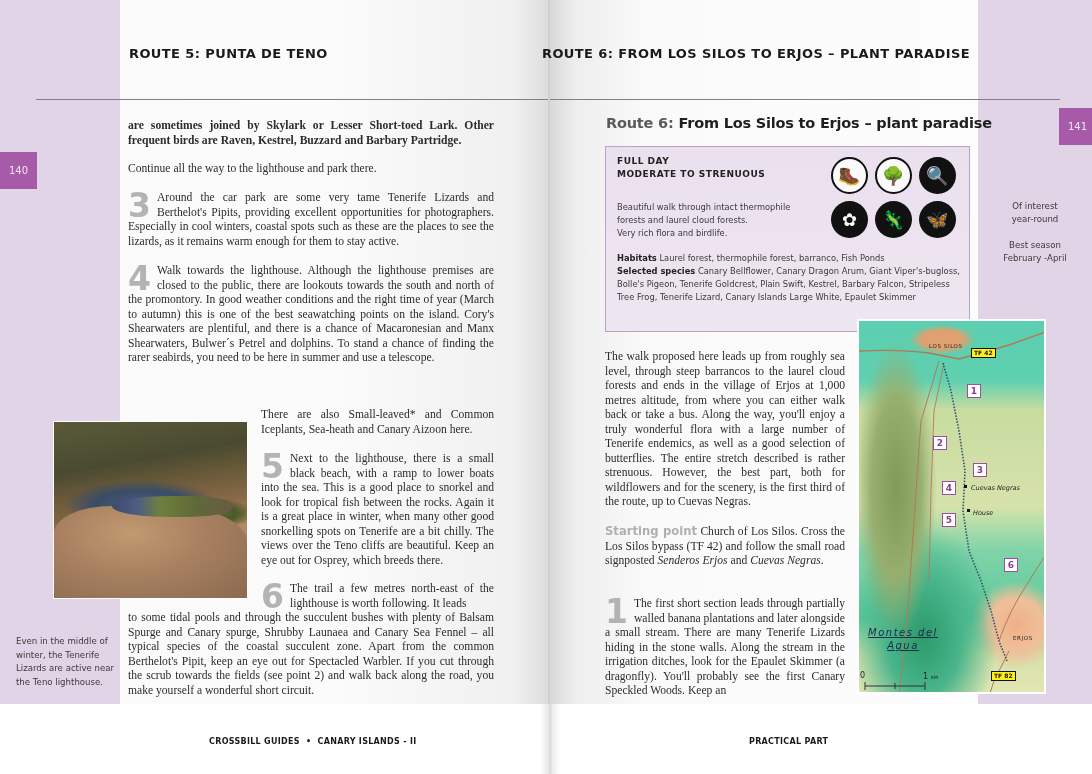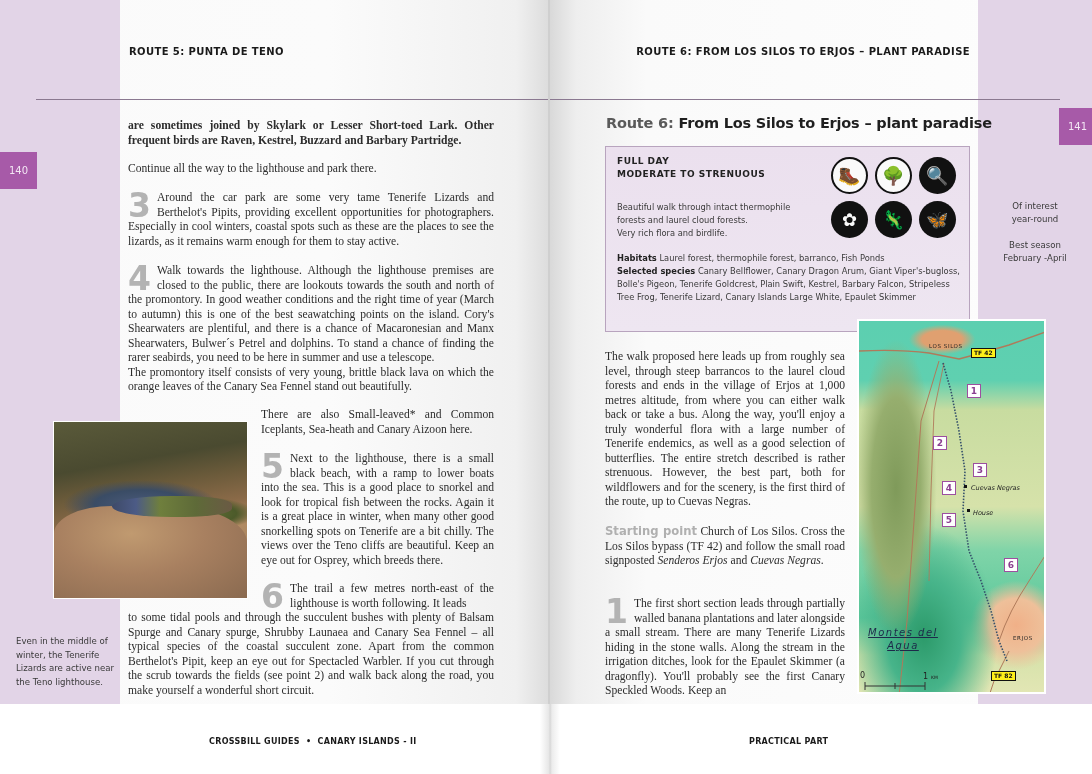--- a/index.html
+++ b/index.html
@@ -9,21 +9,21 @@
   .page { position: absolute; top: 0; height: 774px; background: #ffffff; }
   .page-left { left: 0; width: 549px; background: linear-gradient(to right, #fafafa 0%, #fbfbfb 60%, #f0f0f0 94%, #dcdcdc 100%); }
   .page-right { left: 549px; width: 543px; background: linear-gradient(to right, #d8d8d8 0%, #eeeeee 5%, #fafafa 18%, #fdfdfd 100%); }
   .gutter-line { position: absolute; left: 548px; top: 0; width: 2px; height: 774px; background: #cfcfcf; }
 
   .band-left { position: absolute; left: 0; top: 0; width: 120px; height: 704px; background: #e2d4e7; }
   .band-right { position: absolute; left: 978px; top: 0; width: 114px; height: 704px; background: #e2d4e7; }
   .white-bottom { position: absolute; left: 0; top: 704px; width: 1092px; height: 70px; background: #ffffff; }
   .white-bottom .fold { position: absolute; left: 540px; top: 0; width: 20px; height: 70px; background: linear-gradient(to right, #fff, #e6e6e6 45%, #d6d6d6 50%, #ececec 60%, #fff); }
 
-  .running-head { position: absolute; top: 46px; font-family: "DejaVu Sans", sans-serif; font-weight: bold; font-size: 10px; letter-spacing: 0.4px; color: #1a1a1a; }
+  .running-head { position: absolute; top: 46px; font-family: "DejaVu Sans", sans-serif; font-weight: bold; font-size: 13px; letter-spacing: 0.4px; color: #1a1a1a; }
   .rh-left { left: 129px; }
   .rh-right { right: 122px; text-align: right; }
 
   .rule { position: absolute; top: 99px; height: 1px; background: #8a7890; }
   .rule-left { left: 36px; width: 512px; }
   .rule-right { left: 550px; width: 510px; }
 
   .page-tab { position: absolute; top: 108px; width: 37px; height: 37px; background: #a75aa8; color: #f3e6f4; font-family: "DejaVu Sans", sans-serif; font-size: 10px; display: flex; align-items: center; justify-content: center; }
   .tab-left { left: 0; margin-top: 44px; }
   .tab-right { left: 1059px; }
@@ -90,21 +90,20 @@
 <div class="body-text" style="left:128px; top:162px; width:366px;">
   <p>Continue all the way to the lighthouse and park there.</p>
 </div>
 <div class="body-text" style="left:128px; top:191px; width:366px;">
   <span class="drop">3</span>
   <p>Around the car park are some very tame Tenerife Lizards and Berthelot's Pipits, providing excellent opportunities for photographers. Especially in cool winters, coastal spots such as these are the places to see the lizards, as it remains warm enough for them to stay active.</p>
 </div>
 <div class="body-text" style="left:128px; top:264px; width:366px;">
   <span class="drop">4</span>
   <p>Walk towards the lighthouse. Although the lighthouse premises are closed to the public, there are lookouts towards the south and north of the promontory. In good weather conditions and the right time of year (March to autumn) this is one of the best seawatching points on the island. Cory's Shearwaters are plentiful, and there is a chance of Macaronesian and Manx Shearwaters, Bulwer´s Petrel and dolphins. To stand a chance of finding the rarer seabirds, you need to be here in summer and use a telescope.</p>
-  <p>The promontory itself consists of very young, brittle black lava on which the orange leaves of the Canary Sea Fennel stand out beautifully.</p>
 </div>
 <div class="body-text" style="left:261px; top:408px; width:233px;">
   <p>There are also Small-leaved* and Common Iceplants, Sea-heath and Canary Aizoon here.</p>
 </div>
 
 <div class="photo">
   <div class="rock"></div>
   <div class="lizard"></div>
 </div>
 

